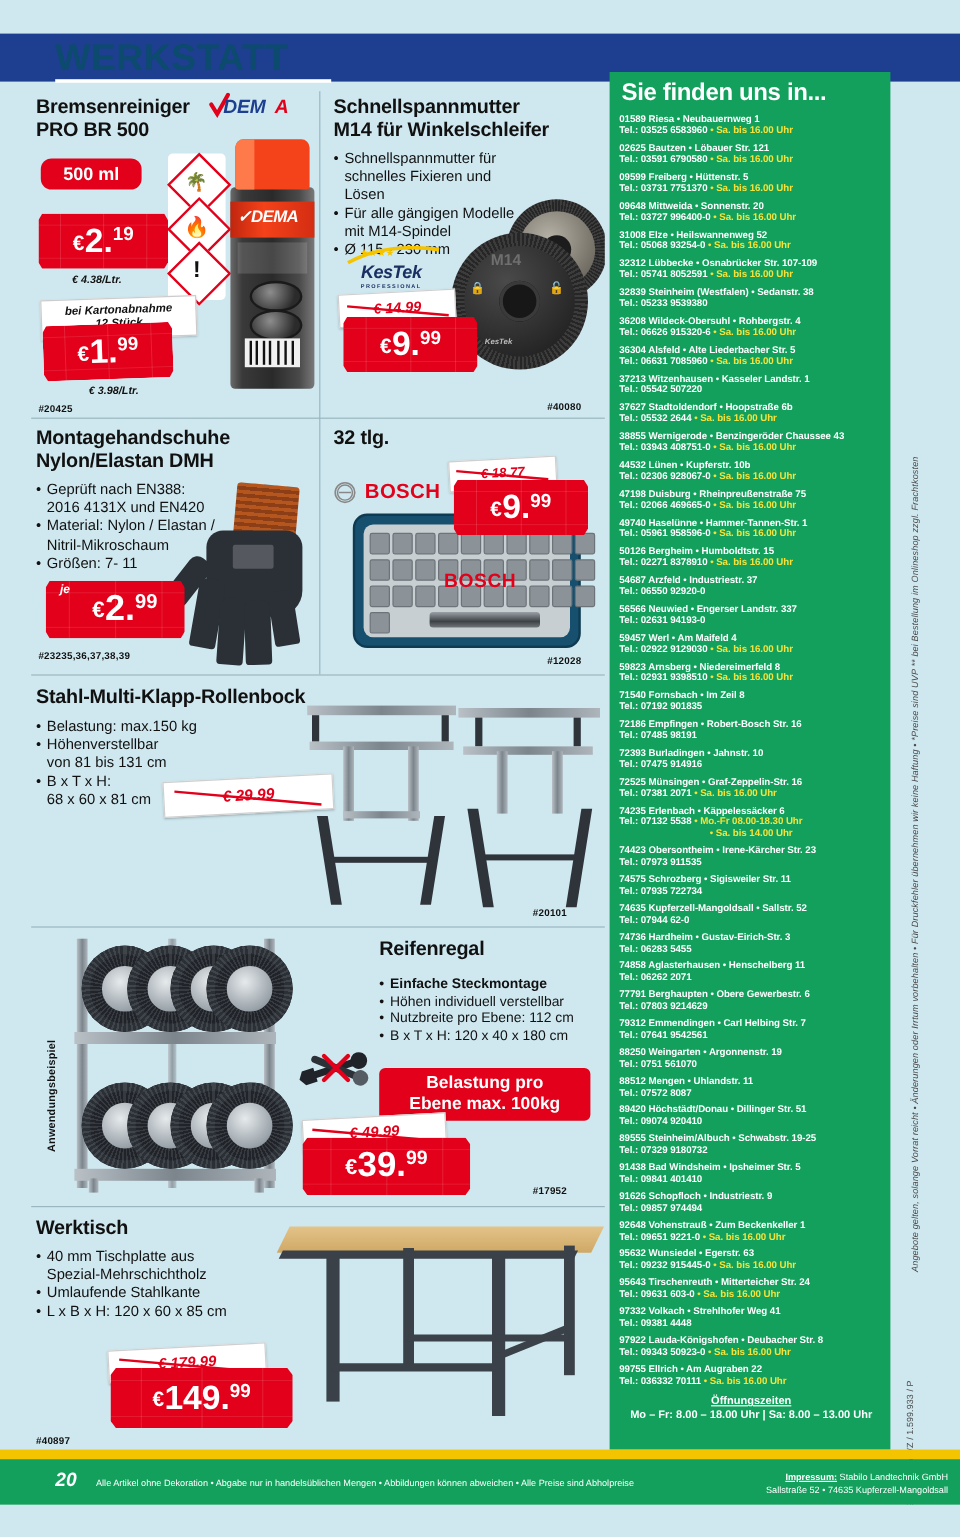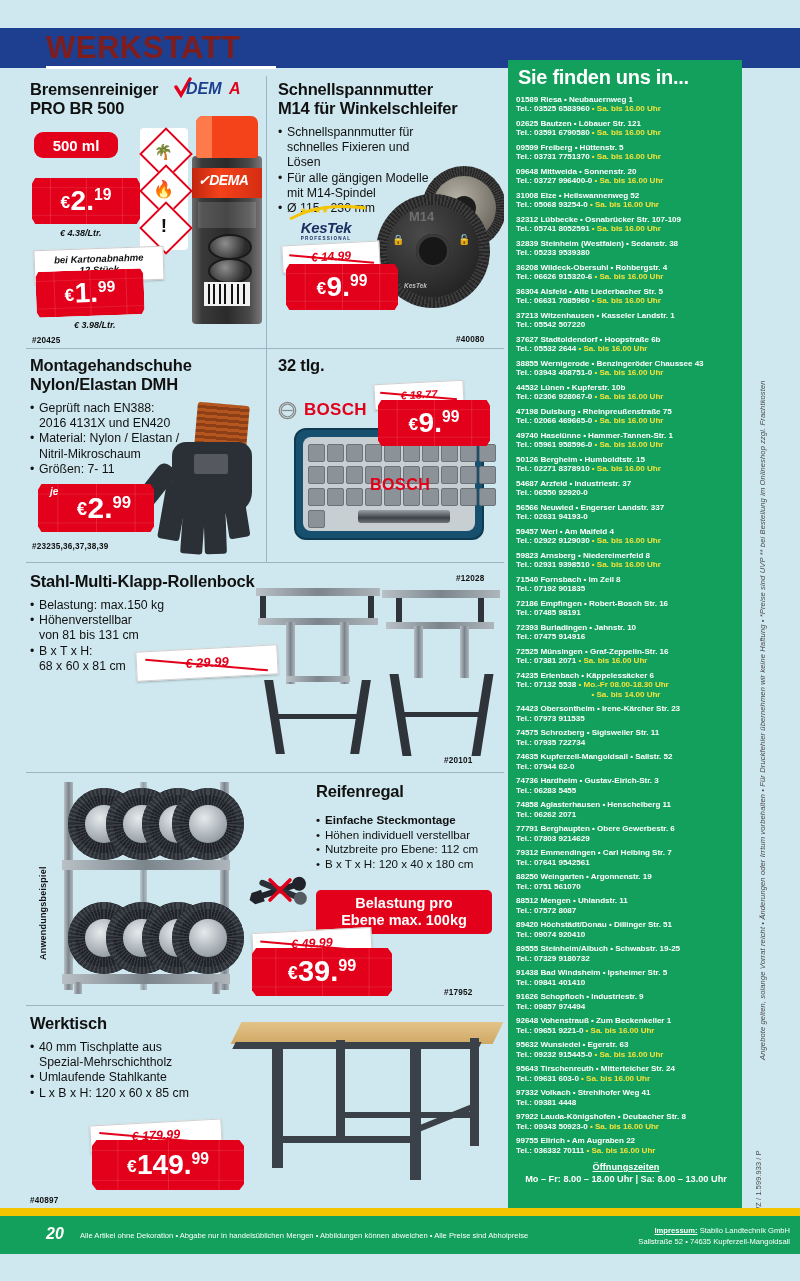--- a/index.html
+++ b/index.html
@@ -7,21 +7,21 @@
     width:800px;height:1281px;
     background:#cfe8ef;
     font-family:"Liberation Sans", sans-serif;
     overflow:hidden;
     position:relative;
   }
   .page{position:absolute;inset:0;background:#cfe8ef;}
 
   
   .hdr-band{position:absolute;left:0;top:28px;width:800px;height:40px;background:#1e3f8f;}
-  .hdr-title{position:absolute;left:46px;top:31px;color:#7f1d1d;font-size:31px;font-weight:bold;letter-spacing:.5px;line-height:34px;}
+  .hdr-title{position:absolute;left:46px;top:31px;color:#0c4a6e;font-size:31px;font-weight:bold;letter-spacing:.5px;line-height:34px;}
   .hdr-underline{position:absolute;left:46px;top:66px;width:230px;height:3px;background:#fff;}
 
   
   .left{position:absolute;left:26px;top:76px;width:478px;height:1125px;}
   .prod{position:absolute;}
   .ptitle{font-size:16.5px;font-weight:bold;color:#111;line-height:19px;letter-spacing:-.2px;}
   .bullets{margin:7px 0 0 0;padding:0;list-style:none;font-size:12.3px;line-height:15.2px;color:#111;}
   .bullets li{padding-left:9px;position:relative;}
   .bullets li:before{content:"\2022";position:absolute;left:0;top:0;}
   .bullets li.cont:before{content:"";}
@@ -380,21 +380,21 @@
       <div class="oldslip" style="left:96px;top:26px;width:88px;height:24px;">
         <div class="oldtxt" style="font-size:11px;">€ 18.77</div>
         <div class="strike"></div>
       </div>
       <div class="ticket" style="left:100px;top:44px;width:112px;height:46px;">
         <span class="pricetxt" style="font-size:28px;">
           <span class="cur">€</span><span class="big">9.</span><span class="cents">99</span>
         </span>
       </div>
 
-      <div class="artno" style="position:absolute;left:178px;top:190px;margin-top:28px;">#12028</div>
+      <div class="artno" style="position:absolute;left:178px;top:190px;">#12028</div>
     </div>
 
     <div class="prod" style="left:4px;top:496px;width:474px;height:196px;">
       <div class="ptitle">Stahl-Multi-Klapp-Rollenbock</div>
       <ul class="bullets" style="width:170px;">
         <li>Belastung: max.150 kg</li>
         <li>Höhenverstellbar</li>
         <li class="cont">von 81 bis 131 cm</li>
         <li>B x T x H:</li>
         <li class="cont">68 x 60 x 81 cm</li>

